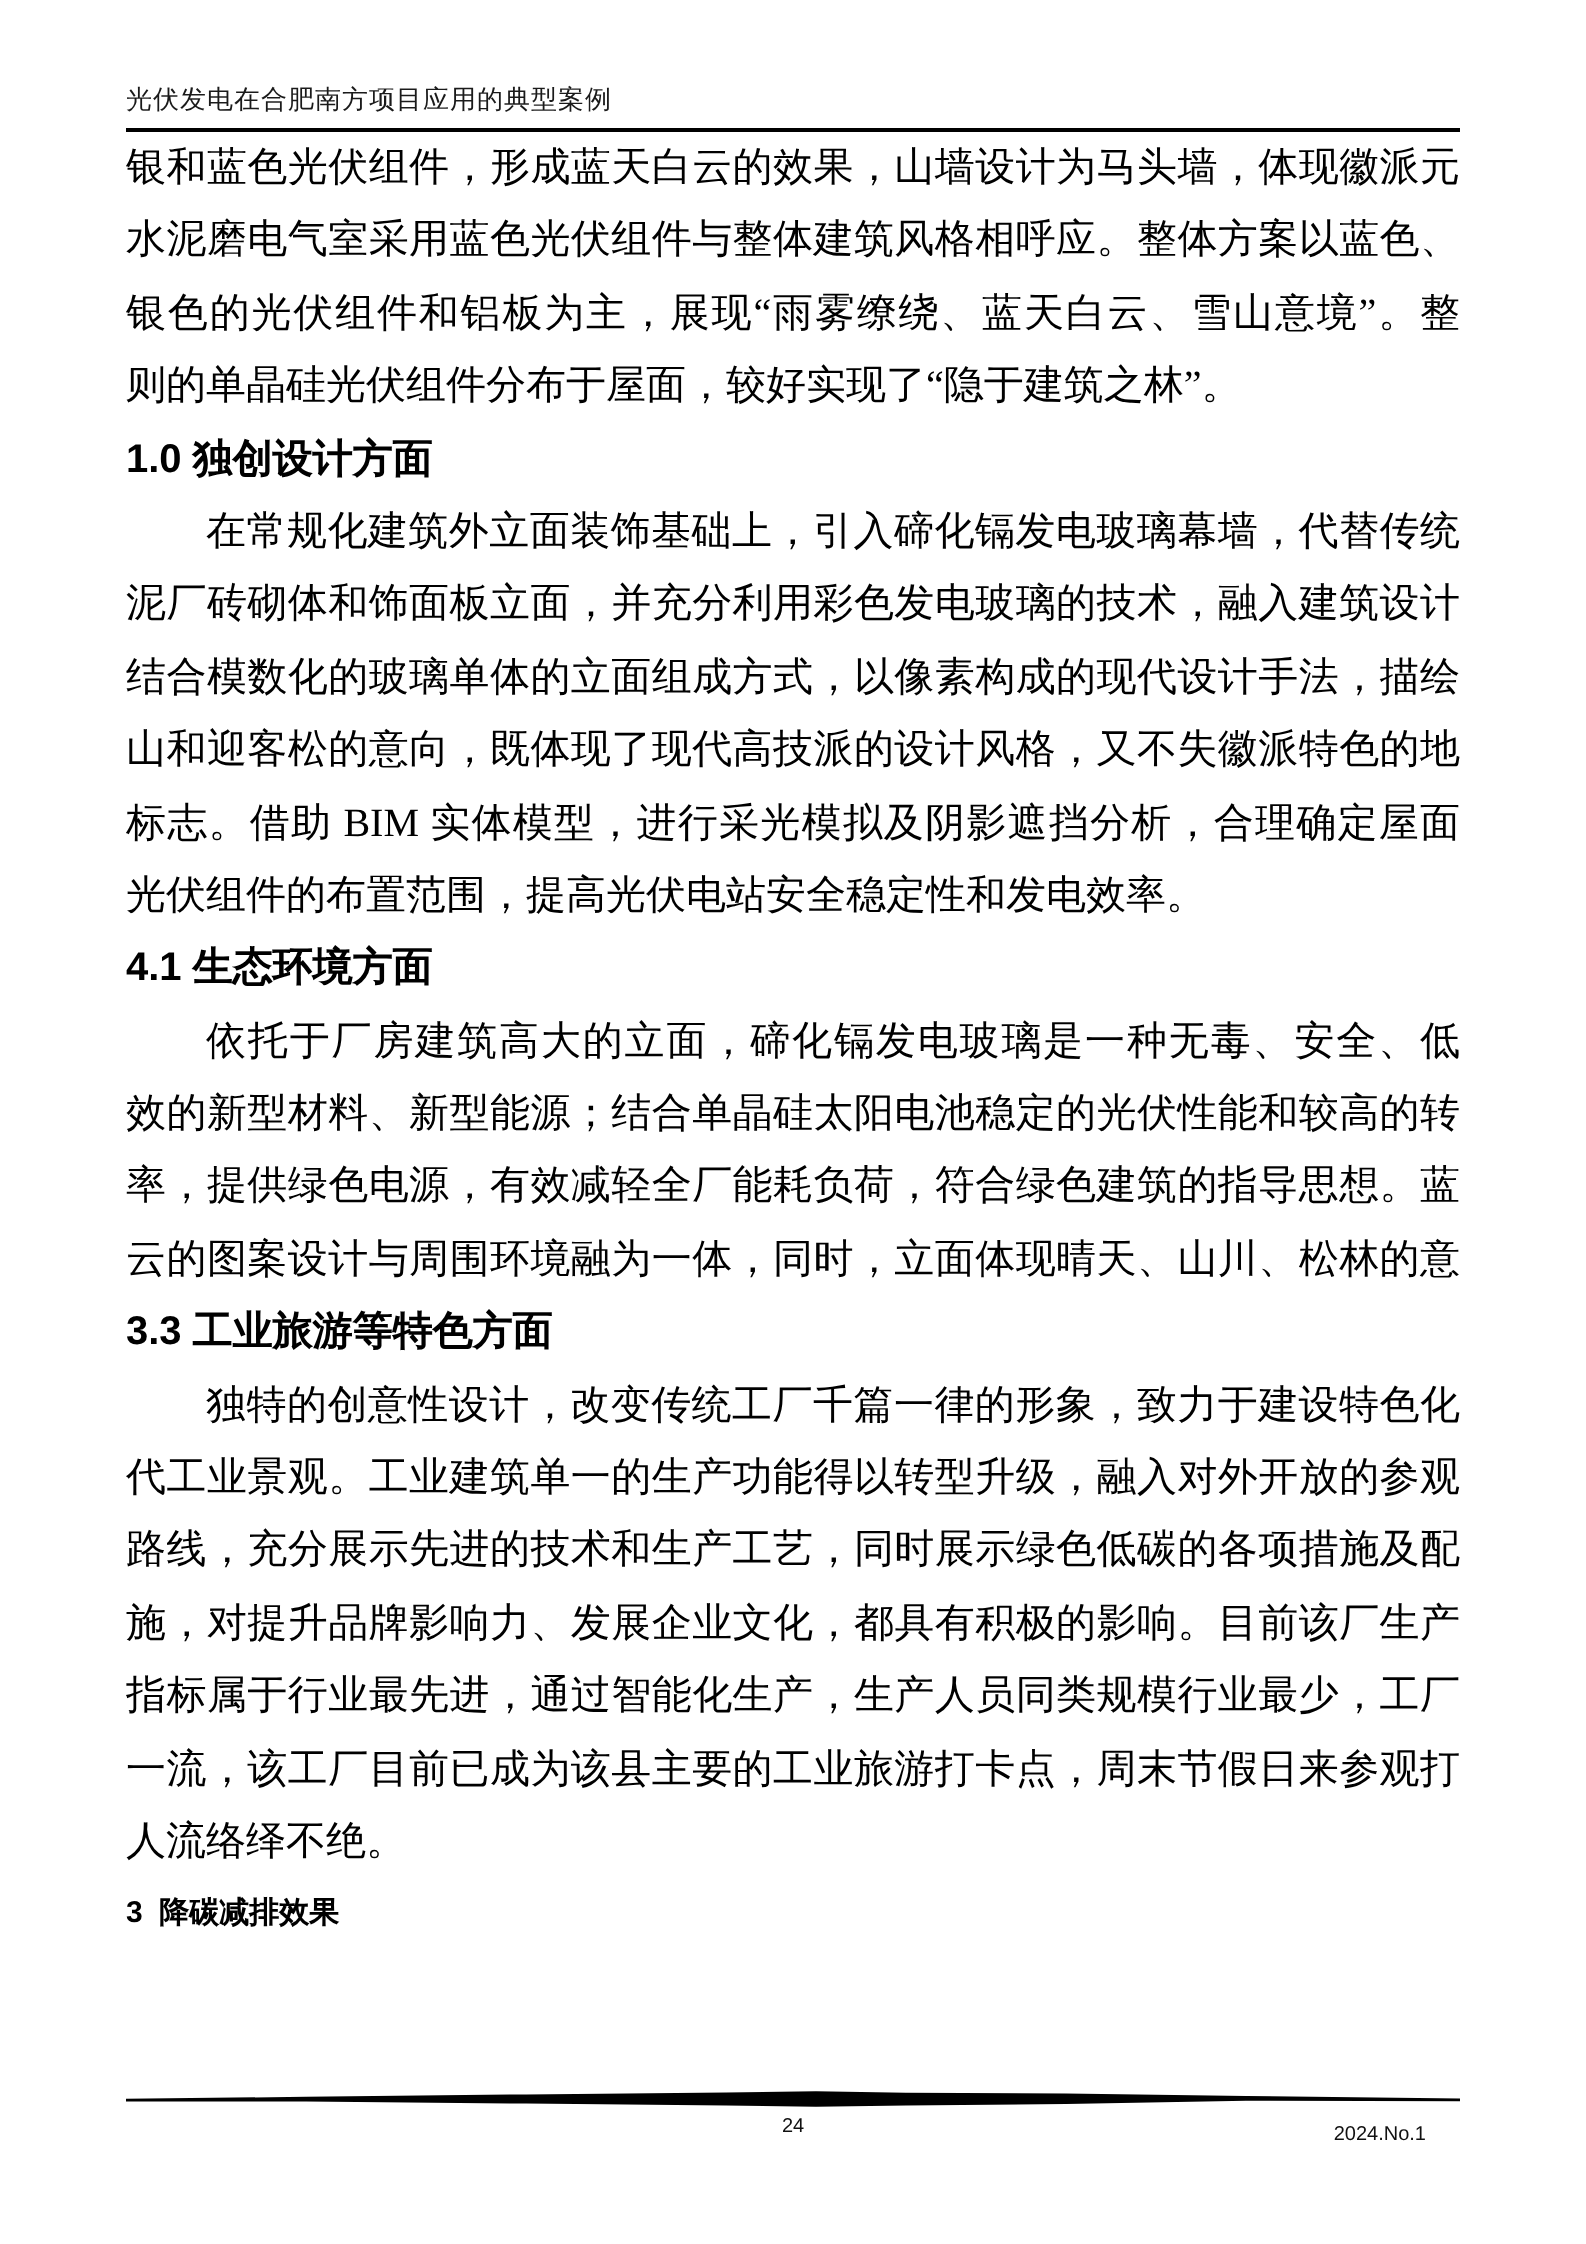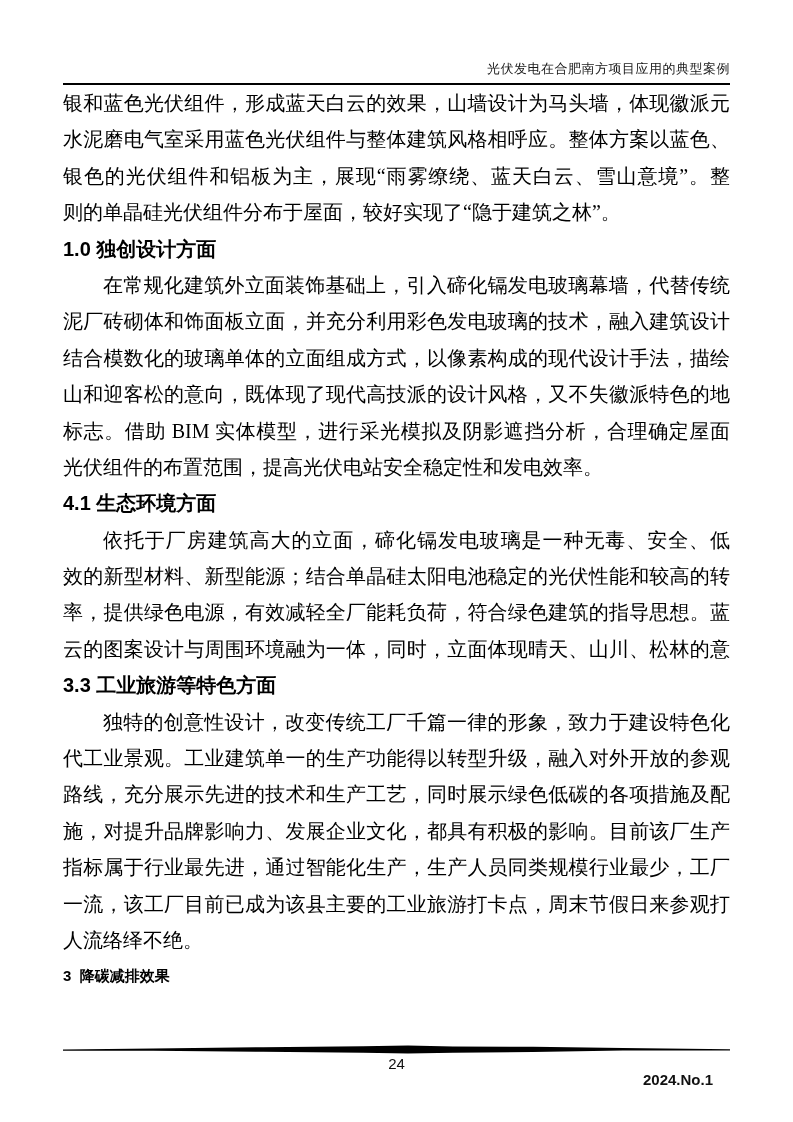--- a/index.html
+++ b/index.html
@@ -9,22 +9,22 @@
     height: 1122px;
     background: #ffffff;
     color: #000000;
     font-family: "Liberation Serif", serif;
     overflow: hidden;
     margin: 0 auto;
   }
   .content { padding: 0 63px; }
 
   .header-title {
-    padding-top: 58px;
-    text-align: right;
+    padding-top: 39px;
+    text-align: left;
     font-size: 13px;
     line-height: 21px;
     letter-spacing: 0.5px;
     color: #1a1a1a;
   }
   .header-rule {
     margin-top: 4px;
     border-bottom: 2px solid #000000;
     height: 0;
   }
@@ -63,26 +63,26 @@
     position: absolute;
     left: 63px;
     right: 63px;
     top: 1045px;
   }
   .footer-bar-svg { display: block; width: 100%; height: 9px; }
   .footer-row {
     position: relative;
     margin-top: 2px;
     font-family: "Liberation Sans", sans-serif;
-    font-size: 15px;
+    font-size: 10px;
     line-height: 16px;
     color: #111111;
   }
   .page-num { text-align: center; }
-  .issue { position: absolute; right: 17px; top: 16px; font-weight: bold; }
+  .issue { position: absolute; right: 17px; top: 4px; }
 </style>
 </head>
 <body>
 
 <div class="page">
   <div class="content">
 
     <div class="header-title">光伏发电在合肥南方项目应用的典型案例</div>
     <div class="header-rule"></div>
 

